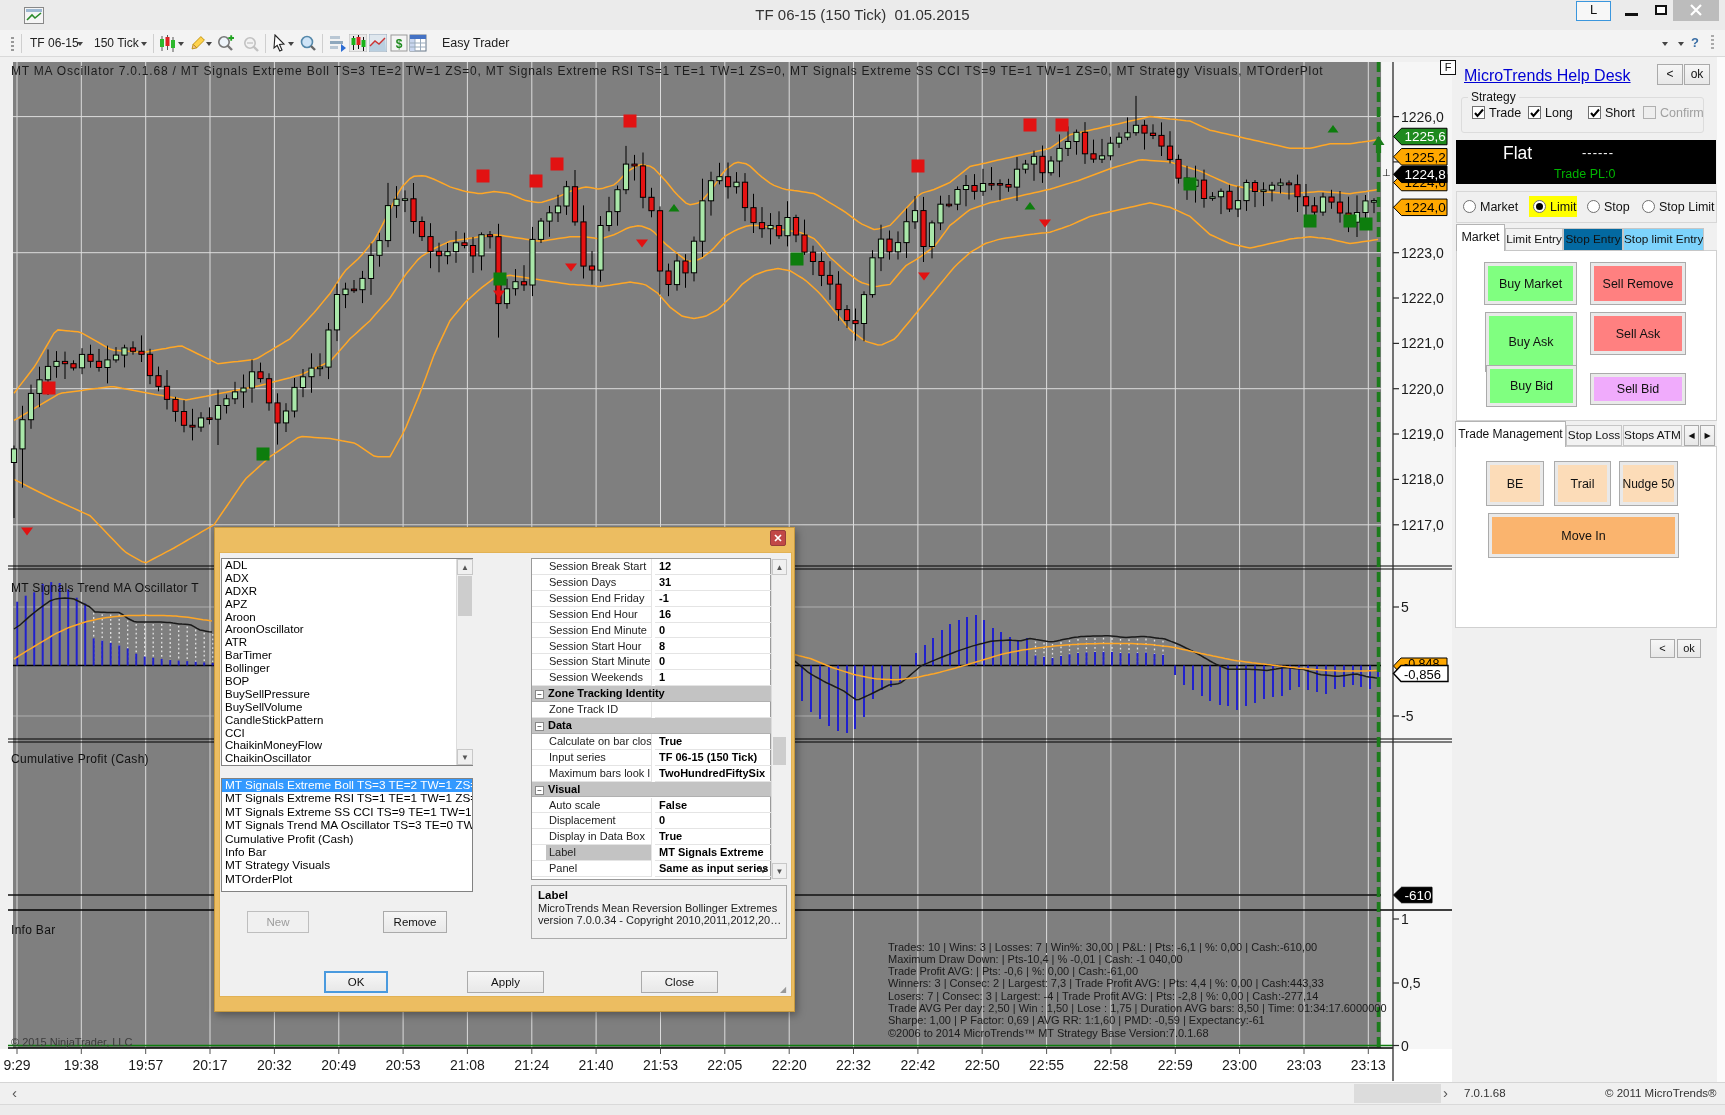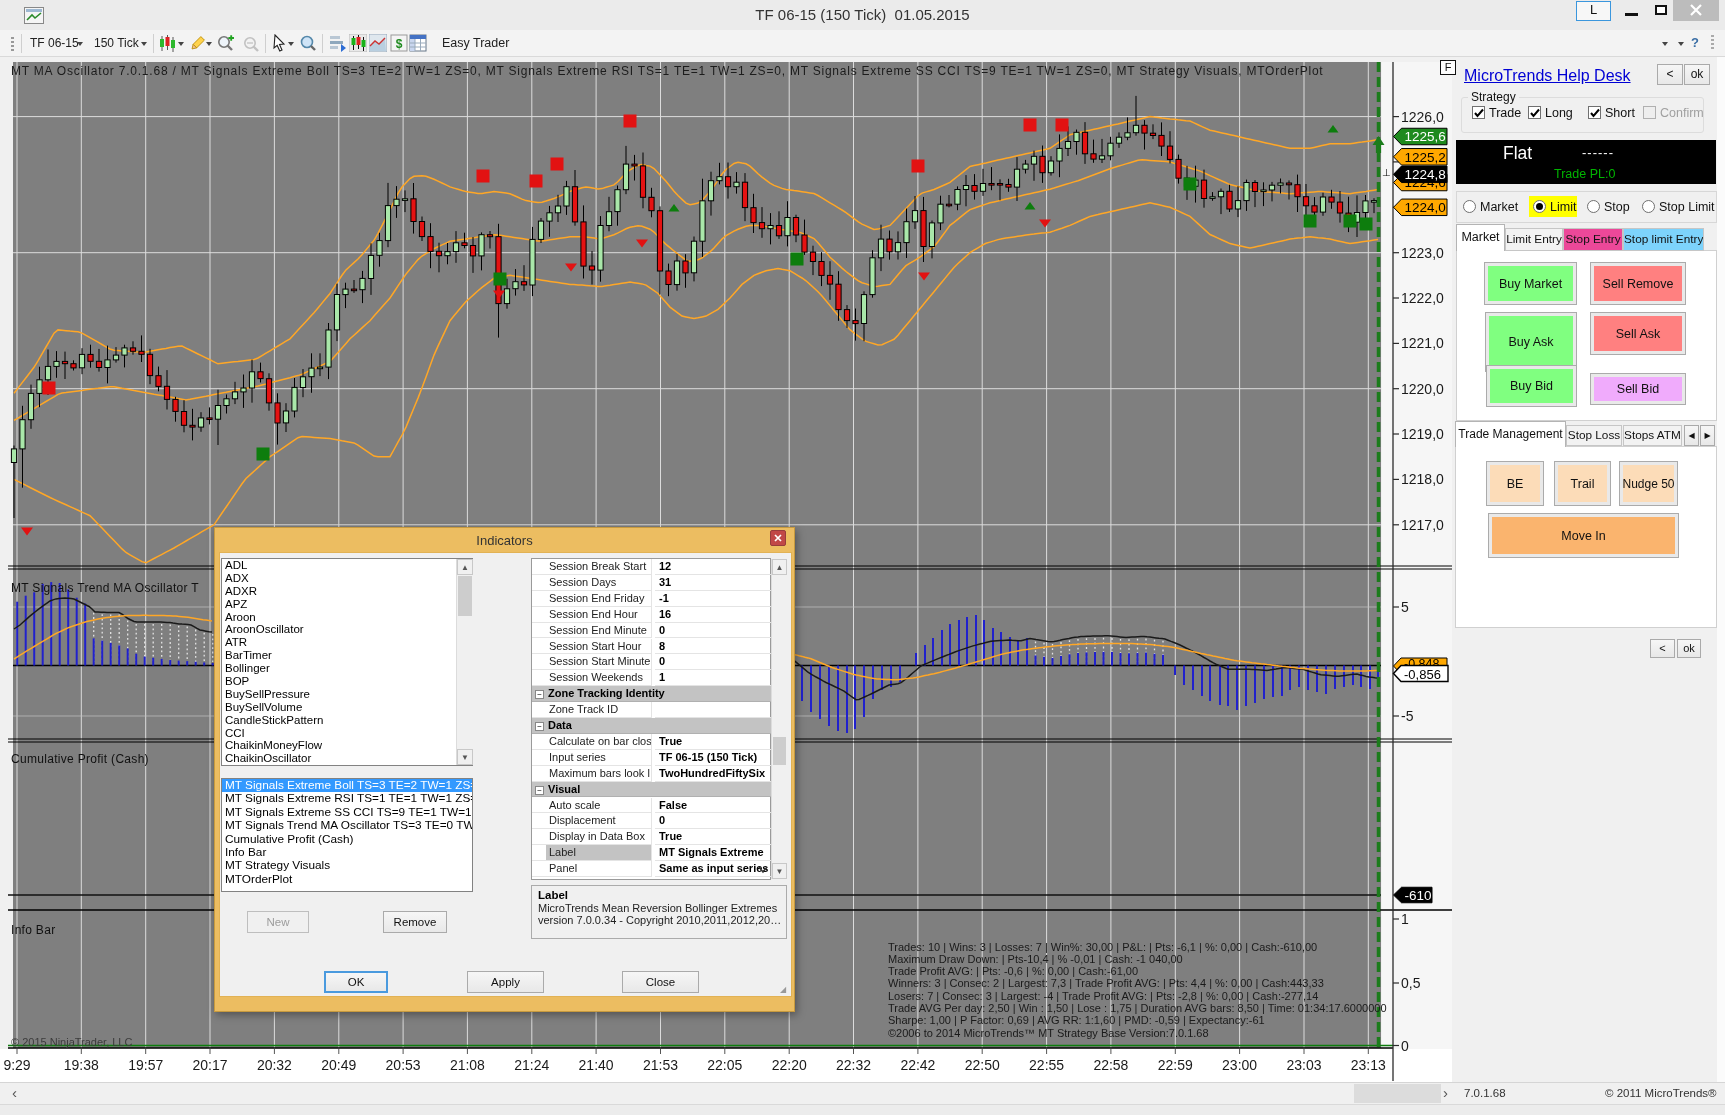--- a/index.html
+++ b/index.html
@@ -779,21 +779,21 @@
     <div class="rad" style="left:81px;top:143px;width:13px;height:13px;"></div>
     <div class="abs" style="left:84px;top:146px;width:7px;height:7px;background:#000;border-radius:50%"></div>
     <div class="abs" style="left:98px;top:143px;font-size:12.5px;color:#111">Limit</div>
     <div class="rad" style="left:135px;top:143px;width:13px;height:13px;"></div>
     <div class="abs" style="left:152px;top:143px;font-size:12.5px;color:#111">Stop</div>
     <div class="rad" style="left:190px;top:143px;width:13px;height:13px;"></div>
     <div class="abs" style="left:207px;top:143px;font-size:12.5px;color:#111">Stop Limit</div>
     <div class="abs" style="left:4px;top:193px;width:261px;height:171px;background:#fff;border:1px solid #d0d0d0"></div>
     <div class="abs" style="left:4px;top:167px;width:49px;height:27px;background:#fff;border:1px solid #b4b4b4;border-bottom:none;font-size:12.5px;text-align:center;line-height:25px;color:#111">Market</div>
     <div class="abs" style="left:53px;top:171px;width:58px;height:23px;background:#f2f2f2;border:1px solid #c6c6c6;font-size:11.8px;text-align:center;line-height:21px;color:#111;white-space:nowrap;overflow:hidden">Limit Entry</div>
-    <div class="abs" style="left:111px;top:171px;width:60px;height:23px;background:#ec4899;border:1px solid #c6c6c6;font-size:11.8px;text-align:center;line-height:21px;color:#111;white-space:nowrap;overflow:hidden">Stop Entry</div>
+    <div class="abs" style="left:111px;top:171px;width:60px;height:23px;background:#0369a1;border:1px solid #c6c6c6;font-size:11.8px;text-align:center;line-height:21px;color:#111;white-space:nowrap;overflow:hidden">Stop Entry</div>
     <div class="abs" style="left:171px;top:171px;width:81px;height:23px;background:#7dd3fc;border:1px solid #c6c6c6;font-size:11.8px;text-align:center;line-height:21px;color:#111;white-space:nowrap;overflow:hidden">Stop limit Entry</div>
     <div class="abs" style="left:32px;top:205px;width:93px;height:43px;background:#80ff80;border:1px solid #ababab;box-shadow:inset 0 0 0 3px #e9e9e9;font-size:12.5px;color:#111;display:flex;align-items:center;justify-content:center">Buy Market</div>
     <div class="abs" style="left:138px;top:205px;width:96px;height:43px;background:#ff8080;border:1px solid #ababab;box-shadow:inset 0 0 0 3px #e9e9e9;font-size:12.5px;color:#111;display:flex;align-items:center;justify-content:center">Sell Remove</div>
     <div class="abs" style="left:33px;top:255px;width:92px;height:60px;background:#80ff80;border:1px solid #ababab;box-shadow:inset 0 0 0 3px #e9e9e9;font-size:12.5px;color:#111;display:flex;align-items:center;justify-content:center">Buy Ask</div>
     <div class="abs" style="left:138px;top:255px;width:96px;height:43px;background:#ff8080;border:1px solid #ababab;box-shadow:inset 0 0 0 3px #e9e9e9;font-size:12.5px;color:#111;display:flex;align-items:center;justify-content:center">Sell Ask</div>
     <div class="abs" style="left:34px;top:308px;width:91px;height:42px;background:#80ff80;border:1px solid #ababab;box-shadow:inset 0 0 0 3px #e9e9e9;font-size:12.5px;color:#111;display:flex;align-items:center;justify-content:center">Buy Bid</div>
     <div class="abs" style="left:138px;top:316px;width:96px;height:32px;background:#f0abfc;border:1px solid #ababab;box-shadow:inset 0 0 0 3px #e9e9e9;font-size:12.5px;color:#111;display:flex;align-items:center;justify-content:center">Sell Bid</div>
     <div class="abs" style="left:3px;top:389px;width:262px;height:182px;background:#fff;border:1px solid #d0d0d0"></div>
     <div class="abs" style="left:3px;top:364px;width:111px;height:26px;background:#fff;border:1px solid #b4b4b4;border-bottom:none;font-size:12px;text-align:center;line-height:24px;color:#111;white-space:nowrap;overflow:hidden">Trade Management</div>
     <div class="abs" style="left:114px;top:368px;width:56px;height:21px;background:#f2f2f2;border:1px solid #c6c6c6;font-size:11.8px;text-align:center;line-height:19px;color:#111;white-space:nowrap;overflow:hidden">Stop Loss</div>
@@ -810,21 +810,20 @@
 <div id="rightstrip" class="abs"></div>
 <div id="scrollrow" class="abs">
     <div class="abs" style="left:12px;top:1px;font-size:15px;color:#555">‹</div>
     <div class="abs" style="left:1354px;top:1px;width:87px;height:19px;background:#dcdcdc"></div>
     <div class="abs" style="left:1443px;top:1px;font-size:15px;color:#555">›</div>
     <div class="abs" style="left:1464px;top:4px;font-size:11.5px;color:#333">7.0.1.68</div>
     <div class="abs" style="left:1605px;top:4px;font-size:11.5px;color:#333">© 2011 MicroTrends®</div>
   </div>
 <div id="bottomstrip" class="abs"></div>
 <div id="dialog" class="abs">
-    <div class="abs" style="left:0;top:0;width:579px;height:24px;text-align:center;font-size:13px;color:#333;line-height:26px">Indicators</div>
     <div class="abs" style="left:555px;top:2px;width:16px;height:16px;background:#c14747;border:1px solid #963c3c;border-radius:2px"><svg width="14" height="14">
         <path d="M4 4 L10 10 M10 4 L4 10" stroke="#fff" stroke-width="1.7"></path>
       </svg></div>
     <div id="dlgcontent">
       <div class="lb" style="left:1px;top:5px;width:252px;height:208px;">
         <div>ADL</div>
         <div>ADX</div>
         <div>ADXR</div>
         <div>APZ</div>
         <div>Aroon</div>
@@ -923,15 +922,15 @@
         <div class="abs" style="left:1px;top:178px;width:13px;height:28px;background:#cdcdcd"></div>
         <div class="sarr" style="bottom:0">▼</div>
       </div>
       <div class="abs" style="left:311px;top:332px;width:256px;height:54px;background:#f0f0f0;border:1px solid #ababab;padding:3px 6px;font-size:11px;color:#222">
         <div style="font-weight:bold;font-size:11.5px;color:#000">Label</div>
         <div style="margin-top:1px;white-space:nowrap">MicroTrends Mean Reversion Bollinger Extremes</div>
         <div style="white-space:nowrap">version 7.0.0.34 - Copyright 2010,2011,2012,20…</div>
       </div>
       <div class="btn" style="left:104px;top:418px;width:64px;height:22px;border:2px solid #4a9ade;font-size:11.5px;line-height:18px">OK</div>
       <div class="btn" style="left:247px;top:418px;width:77px;height:22px;font-size:11.5px;line-height:20px">Apply</div>
-      <div class="btn" style="left:402px;top:418px;width:77px;height:22px;font-size:11.5px;line-height:20px">Close</div>
+      <div class="btn" style="left:421px;top:418px;width:77px;height:22px;font-size:11.5px;line-height:20px">Close</div>
       <div class="abs" style="right:3px;bottom:3px;width:8px;height:8px;color:#999;font-size:8px">◢</div>
     </div>
   </div>
 </body></html>

